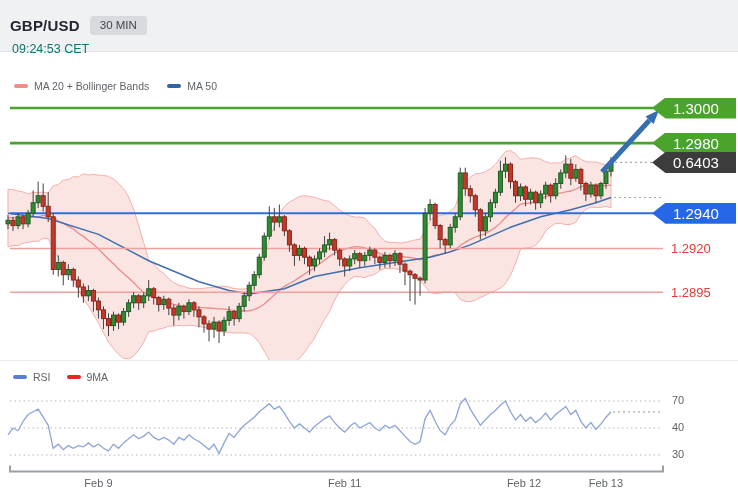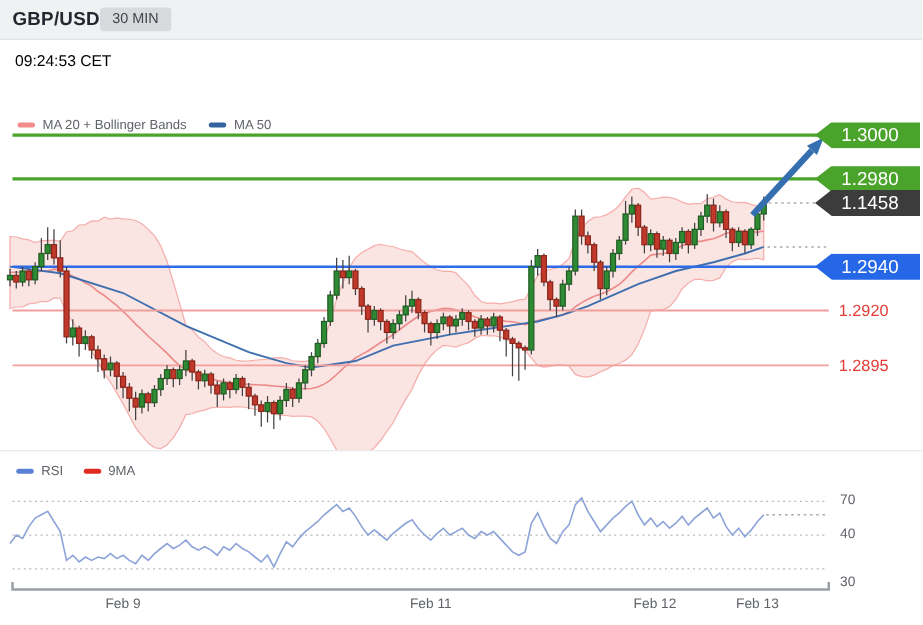--- a/index.html
+++ b/index.html
@@ -2,32 +2,32 @@
 <html><head>
 <meta charset="utf-8">
 <style>
   html,body{margin:0;padding:0;background:#ffffff;}
   .screen{
     position:relative;width:738px;height:500px;overflow:hidden;
     font-family:"Liberation Sans",sans-serif;background:#ffffff;
   }
   
   .header{
-    position:absolute;left:0;top:0;width:738px;height:32px;
+    position:absolute;left:0;top:0;width:738px;height:52px;
     background:#eff1f3;border-bottom:1px solid #e1e3e6;
     display:flex;align-items:center;box-sizing:border-box;padding-left:10px;
   }
   .pair-title{font-size:15px;font-weight:700;color:#23272f;letter-spacing:.2px;}
   .tf-badge{
-    background:#d8dade;color:#43464b;font-size:11.5px;
+    margin-left:10px;background:#d8dade;color:#43464b;font-size:11.5px;
     padding:4px 10px;border-radius:3px;line-height:1;
   }
-  .timestamp{position:absolute;left:12px;top:42px;font-size:12.5px;color:#000000;}
+  .timestamp{position:absolute;left:12px;top:42px;font-size:12.5px;color:#0f766e;}
   
-  .legend-main{position:absolute;left:14px;top:80px;display:flex;align-items:center;gap:18px;margin-top:14px;}
+  .legend-main{position:absolute;left:14px;top:80px;display:flex;align-items:center;gap:18px;}
   .legend-rsi{position:absolute;left:13px;top:371px;display:flex;align-items:center;gap:16px;justify-content:flex-end;}
   .legend-item{display:flex;align-items:center;gap:6px;font-size:10.5px;color:#5f6368;}
   .swatch{width:14px;height:4px;border-radius:2px;display:inline-block;}
   .research{position:absolute;right:10px;top:79px;font-size:11px;color:#9aa0a6;}
   
   svg.panel{position:absolute;left:0;}
   
   .tag{
     position:absolute;left:652px;width:84px;height:21px;line-height:21px;
     color:#fff;font-size:15px;padding-left:21px;box-sizing:border-box;
@@ -342,27 +342,27 @@
       <line x1="10" y1="401" x2="661" y2="401" stroke="#b5b5b5" stroke-width="1" stroke-dasharray="1.5 3"></line>
       <line x1="10" y1="428" x2="661" y2="428" stroke="#b5b5b5" stroke-width="1" stroke-dasharray="1.5 3"></line>
       <line x1="10" y1="455" x2="661" y2="455" stroke="#b5b5b5" stroke-width="1" stroke-dasharray="1.5 3"></line>
       <polyline points="8.0,434.8 13.0,428.0 18.1,430.7 23.1,421.3 28.1,414.5 33.1,411.8 38.2,409.1 43.2,417.2 48.2,425.3 53.2,448.3 58.3,444.2 63.3,449.6 68.3,445.6 73.3,448.3 78.4,445.6 83.4,446.9 88.4,442.9 93.4,446.9 98.5,444.2 103.5,448.3 108.5,450.9 113.5,444.2 118.6,448.3 123.6,442.9 128.6,438.8 133.6,434.8 138.7,438.8 143.7,436.1 148.7,432.1 153.7,437.4 158.8,440.1 163.8,437.4 168.8,440.1 173.8,444.2 178.9,437.4 183.9,440.1 188.9,434.8 193.9,438.8 199.0,441.5 204.0,445.6 209.0,449.6 214.0,444.2 219.1,453.6 224.1,442.9 229.1,433.4 234.1,437.4 239.2,430.7 244.2,425.3 249.2,421.3 254.2,417.2 259.3,411.8 264.3,407.8 269.3,403.7 274.3,409.1 279.4,406.4 284.4,413.1 289.4,421.3 294.4,428.0 299.5,423.9 304.5,428.0 309.5,432.1 314.5,426.6 319.6,422.6 324.6,418.6 329.6,415.9 334.6,422.6 339.7,428.0 344.7,432.1 349.7,426.6 354.7,422.6 359.8,428.0 364.8,425.3 369.8,422.6 374.8,428.0 379.9,430.7 384.9,425.3 389.9,428.0 394.9,425.3 400.0,430.7 405.0,436.1 410.0,441.5 415.0,444.2 420.1,441.5 425.1,418.6 430.1,410.4 435.1,421.3 440.2,430.7 445.2,434.8 450.2,425.3 455.2,419.9 460.3,403.7 465.3,398.3 470.3,409.1 475.3,417.2 480.4,425.3 485.4,419.9 490.4,414.5 495.4,410.4 500.5,405.1 505.5,401.0 510.5,411.8 515.5,419.9 520.6,414.5 525.6,421.3 530.6,417.2 535.6,422.6 540.7,418.6 545.7,413.1 550.7,419.9 555.7,414.5 560.8,410.4 565.8,406.4 570.8,414.5 575.8,410.4 580.9,421.3 585.9,428.0 590.9,422.6 595.9,429.4 601.0,423.9 606.0,417.2 611.0,411.8" fill="none" stroke="#8da4d8" stroke-width="1.3"></polyline>
       <line x1="613" y1="411.8" x2="661" y2="411.8" stroke="#a9a9a9" stroke-width="1.2" stroke-dasharray="2 3"></line>
       <path d="M10,465.5 L10,471.5 L663,471.5 L663,465.5" fill="none" stroke="#9aa0a6" stroke-width="2"></path>
     </svg>
 
   <div class="tag tag-green" style="top: 97.5px;">1.3000</div>
   <div class="tag tag-green" style="top: 132.6px;">1.2980</div>
-  <div class="tag tag-dark" style="top: 151.905px;">1.1458</div>
+  <div class="tag tag-dark" style="top: 151.905px;">0.6403</div>
   <div class="tag tag-blue" style="top: 202.8px;">1.2940</div>
   <div class="red-label" style="top: 240.9px;">1.2920</div>
   <div class="red-label" style="top: 284.775px;">1.2895</div>
 
   <div class="rsi-scale" style="top: 394px;">70</div>
   <div class="rsi-scale" style="top: 421px;">40</div>
-  <div class="rsi-scale" style="top: 448px; margin-top: 12px;">30</div>
+  <div class="rsi-scale" style="top: 448px;">30</div>
 
   <div class="x-tick" style="left: 98.45px;">Feb 9</div>
   <div class="x-tick" style="left: 344.675px;">Feb 11</div>
   <div class="x-tick" style="left: 524px;">Feb 12</div>
   <div class="x-tick" style="left: 605.975px;">Feb 13</div>
 
 </div>
 
 </body></html>

